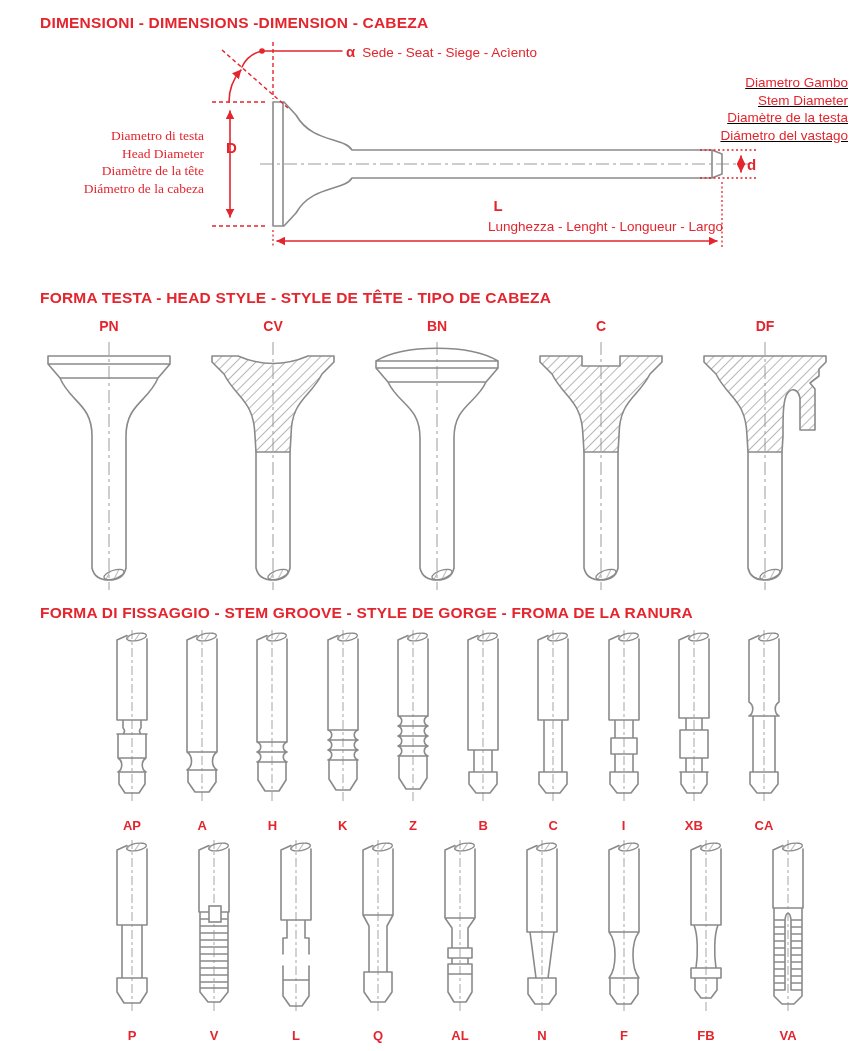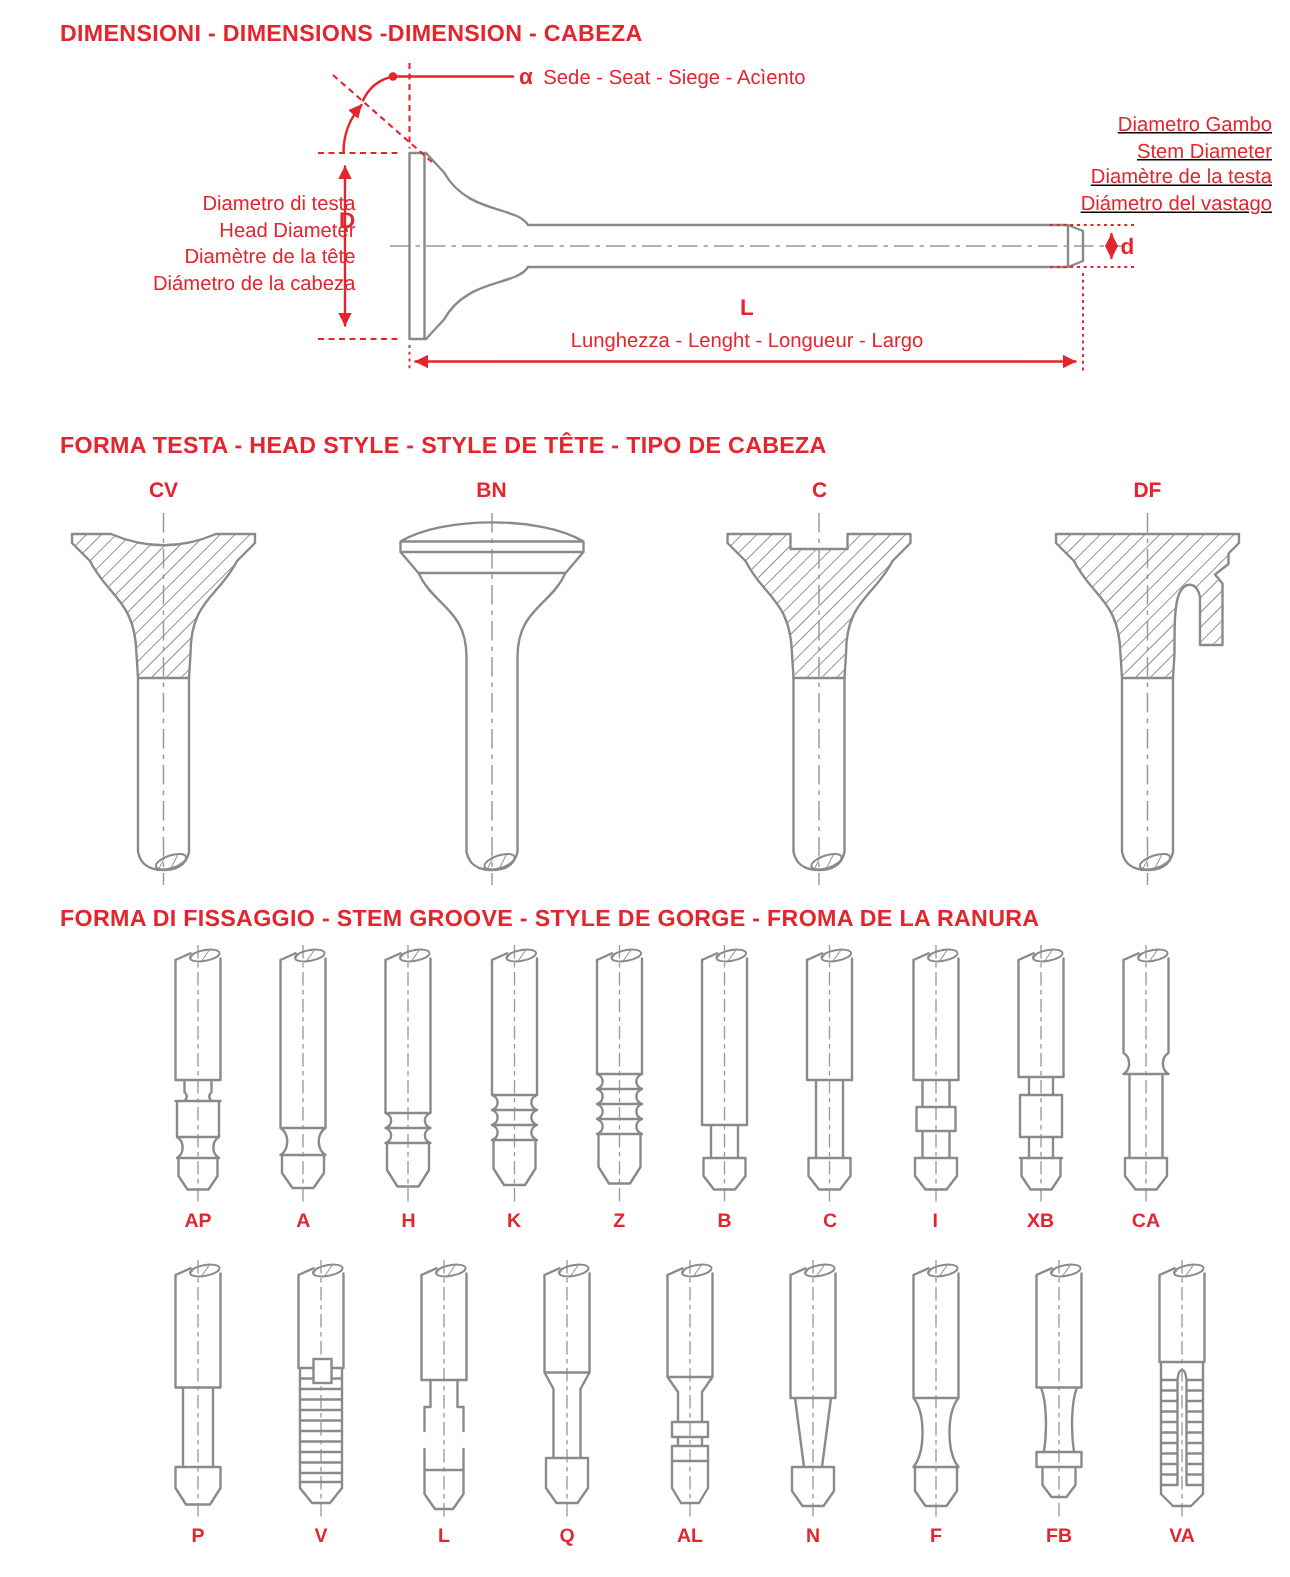--- a/index.html
+++ b/index.html
@@ -12,21 +12,21 @@
   .rblock{position:absolute; text-align:right; line-height:17.5px;}
   .alpha-row{position:absolute; display:flex; gap:7px; align-items:baseline;}
   .center-txt{text-align:center;}
   .hs-row{position:absolute; top:318px; left:34px; width:806px; display:flex; justify-content:space-between;}
   .hs-col{width:150px; display:flex; flex-direction:column; align-items:center;}
   .hs-label{font-weight:bold; font-size:14px; color:var(--accent); height:18px; margin-bottom:4px;}
   .sg-row{position:absolute; display:flex; justify-content:space-between;}
   .sg-row1{top:630px; left:104px; width:688px;}
   .sg-row2{top:840px; left:104px; width:712px;}
   .sg-col{width:56px; display:flex; flex-direction:column; align-items:center;}
-  .sg-label{font-weight:bold; font-size:13px; color:var(--accent); margin-top:4px;}
+  .sg-label{font-weight:bold; font-size:13px; color:var(--accent); margin-top:16px;}
   svg{display:block;}
   .g{stroke:var(--line); stroke-width:1.6; fill:none; stroke-linejoin:round; stroke-linecap:round;}
   .gh{stroke:var(--line); stroke-width:1.6; fill:url(#hatch); stroke-linejoin:round;}
   .cl{stroke:var(--lineLight); stroke-width:1; fill:none; stroke-dasharray:13 4 3 4;}
   .cl2{stroke:var(--lineLight); stroke-width:.9; fill:none; stroke-dasharray:9 3 3 3;}
   .r{stroke:var(--accent); stroke-width:1.6; fill:none; stroke-linecap:round;}
   .rdash{stroke:var(--accent); stroke-width:1.4; fill:none; stroke-dasharray:4 3;}
   .rdot{stroke:var(--accent); stroke-width:1.3; fill:none; stroke-dasharray:2 2.5;}
   .ell{stroke:var(--line); stroke-width:1.3; fill:url(#hatch);}
 </style>
@@ -71,43 +71,55 @@
     <path class="rdot" d="M722,182 V248 M273,230 V248"></path>
     <path class="r" d="M277,241 H717" marker-start="url(#arr)" marker-end="url(#arr)"></path>
   </g>
 </svg>
 
 <div class="alpha-row" style="left:346px; top:43px;">
   <span class="dim-sym">α</span>
   <span class="lbl">Sede - Seat - Siege - Acìento</span>
 </div>
 
-<div class="rblock" style="left:45px; top:127px; width:192px;">
+<div class="rblock" style="left:12px; top:127px; width:192px;font-family:Liberation Serif, serif;">
   <div class="lbl">Diametro di testa</div>
   <div class="lbl">Head Diameter</div>
   <div class="lbl">Diamètre de la tête</div>
   <div class="lbl">Diámetro de la cabeza</div>
 </div>
 <div class="abs dim-sym" style="left:226px; top:139px;">D</div>
 
 <div class="rblock" style="left:618px; top:74px; width:230px;text-decoration:underline;">
   <div class="lbl">Diametro Gambo</div>
   <div class="lbl">Stem Diameter</div>
   <div class="lbl">Diamètre de la testa</div>
   <div class="lbl">Diámetro del vastago</div>
 </div>
 <div class="abs dim-sym" style="left:747px; top:156px;">d</div>
 
 <div class="abs dim-sym center-txt" style="left:273px; top:197px; width:450px;">L</div>
-<div class="abs lbl center-txt" style="left:273px; top:219px; width:450px;">Lunghezza - Lenght - Longueur - Largo</div>
+<div class="abs lbl center-txt" style="left:273px; top:219px; width:450px;text-align:right;">Lunghezza - Lenght - Longueur - Largo</div>
 
 <div class="sec-title" style="left:40px; top:289px;">FORMA TESTA - HEAD STYLE - STYLE DE TÊTE - TIPO DE CABEZA</div>
 
 <div class="hs-row">
 
+  <div class="hs-col">
+    <div class="hs-label">PN</div>
+    <svg width="150" height="252" viewBox="0 0 150 252">
+      <path class="cl" d="M75,2 V250"></path>
+      <path class="g" d="M14,16 H136 M14,16 V24 M136,16 V24 M14,24 H136
+                         M14,24 L26,38 M136,24 L124,38 M26,38 H124
+                         M26,38 C36,62 58,64 58,96 M124,38 C114,62 92,64 92,96
+                         M58,96 V228 M92,96 V228
+                         M58,228 C60,237 66,240 75,240 C84,240 90,237 92,228"></path>
+      <ellipse class="ell" cx="80" cy="234.5" rx="10.5" ry="4.2" transform="rotate(-18 80 234.5)"></ellipse>
+    </svg>
+  </div>
 
   <div class="hs-col">
     <div class="hs-label">CV</div>
     <svg width="150" height="252" viewBox="0 0 150 252">
       <path class="cl" d="M75,2 V250"></path>
       <path class="gh" d="M14,16 H40 Q75,31 110,16 H136 V22 L124,34 C112,58 93,60 93,96 L92,112 H58 L57,96 C56,60 38,58 26,34 L14,22 Z"></path>
       <path class="g" d="M58,112 V228 M92,112 V228
                          M58,228 C60,237 66,240 75,240 C84,240 90,237 92,228"></path>
       <ellipse class="ell" cx="80" cy="234.5" rx="10.5" ry="4.2" transform="rotate(-18 80 234.5)"></ellipse>
     </svg>

